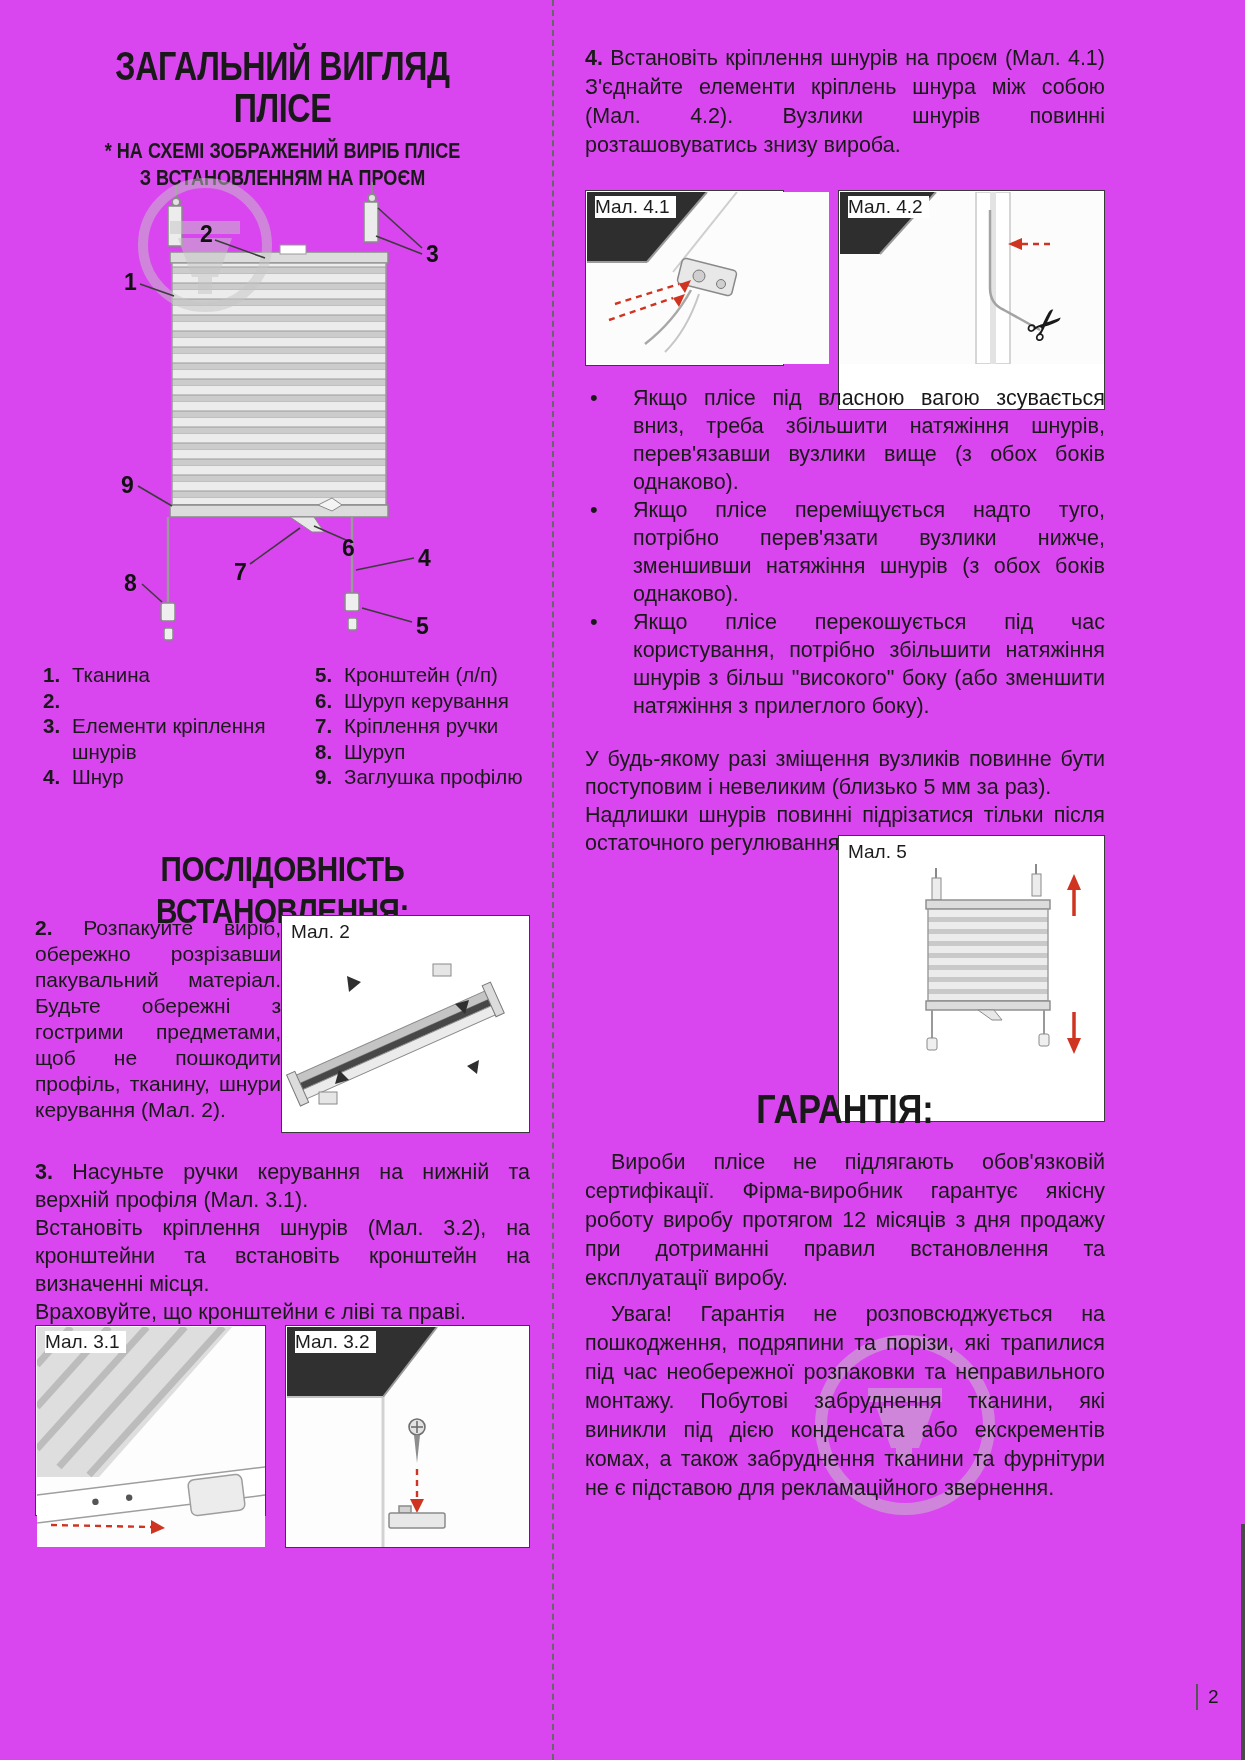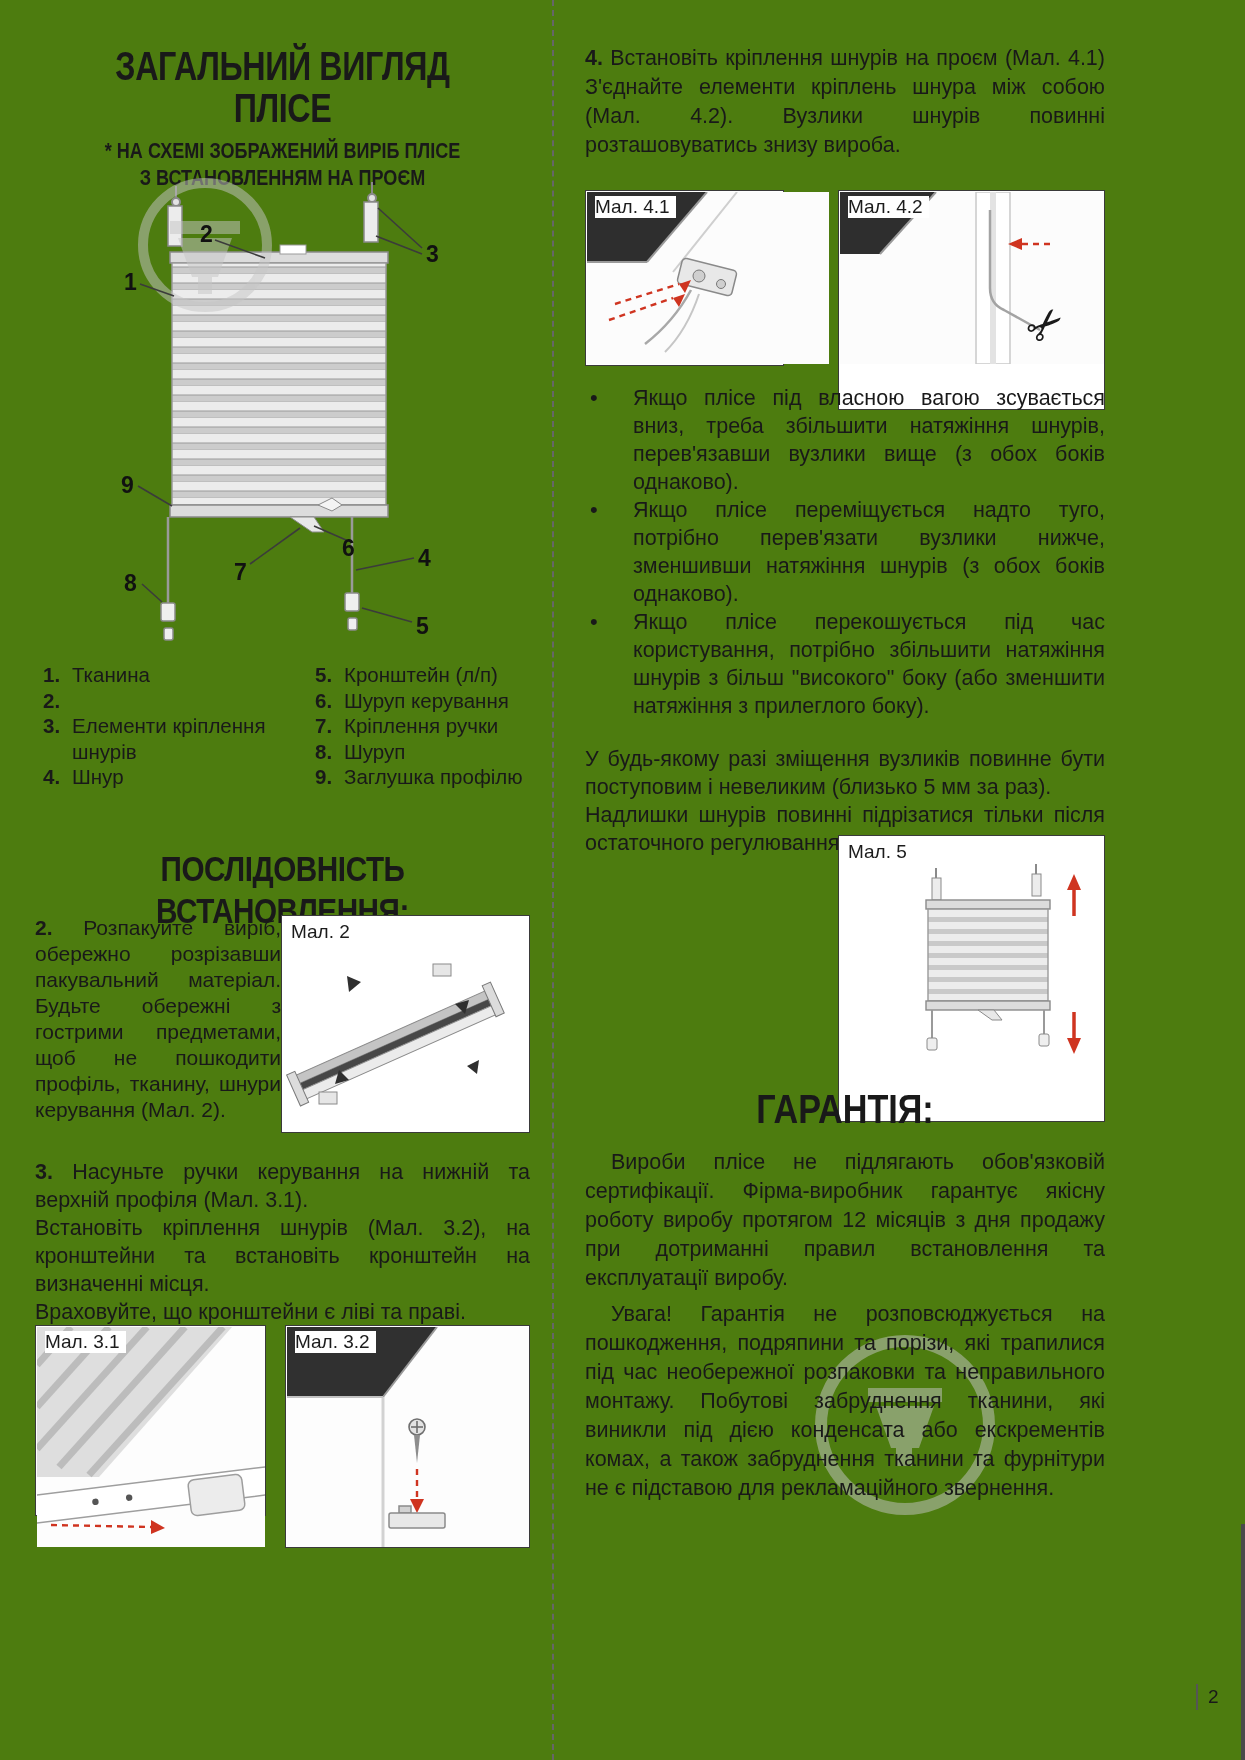--- a/index.html
+++ b/index.html
@@ -1,17 +1,17 @@
 <!DOCTYPE html>
 <html><head>
 <meta charset="utf-8">
 <style>
   *{margin:0;padding:0;box-sizing:border-box}
   body{background:#ffffff;font-family:"Liberation Sans",sans-serif}
-  .page{position:relative;width:1245px;height:1760px;background:#4d7c0f;color:#191919;overflow:hidden}
+  .page{position:relative;width:1245px;height:1760px;background:#d946ef;color:#191919;overflow:hidden}
   .abs{position:absolute}
   .b{font-weight:bold}
   .jt{text-align:justify}
   .center{text-align:center}
   .t1{font-size:38px;line-height:42px;font-weight:bold;letter-spacing:-.5px;transform:scale(.85,1.06);transform-origin:50% 0}
   .t2{font-size:21.5px;line-height:27px;font-weight:bold;transform:scale(.84,1);transform-origin:50% 0}
   .t3{font-size:33px;line-height:40px;font-weight:bold;letter-spacing:-.5px;transform:scale(.9,1.05);transform-origin:50% 0}
   .t4{font-size:38px;line-height:44px;font-weight:bold;transform:scale(.9,1.05);transform-origin:50% 0}
   .body-l{font-size:21px;line-height:26px}
   .body-r{font-size:21.5px;line-height:28px}

